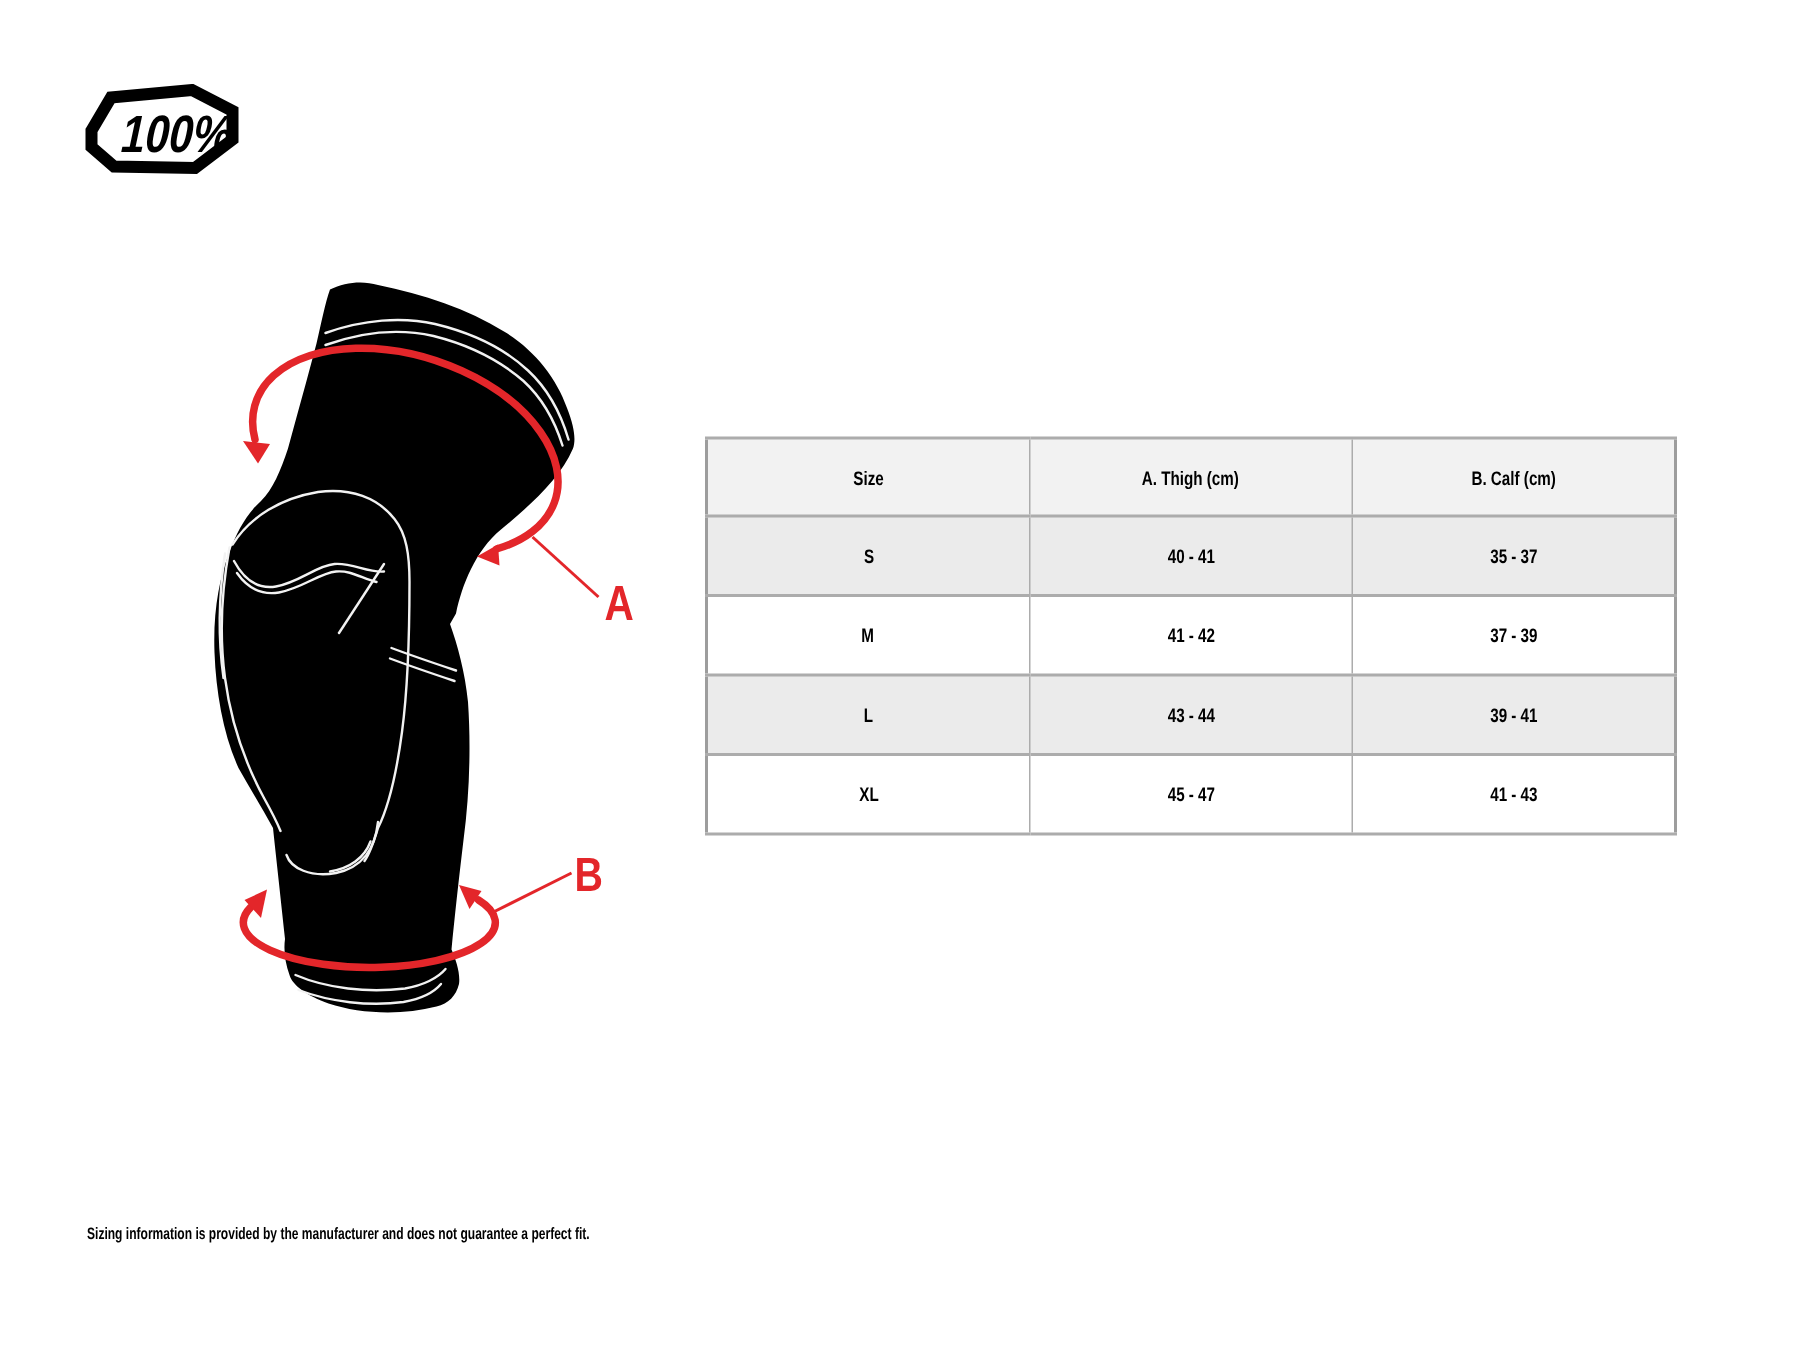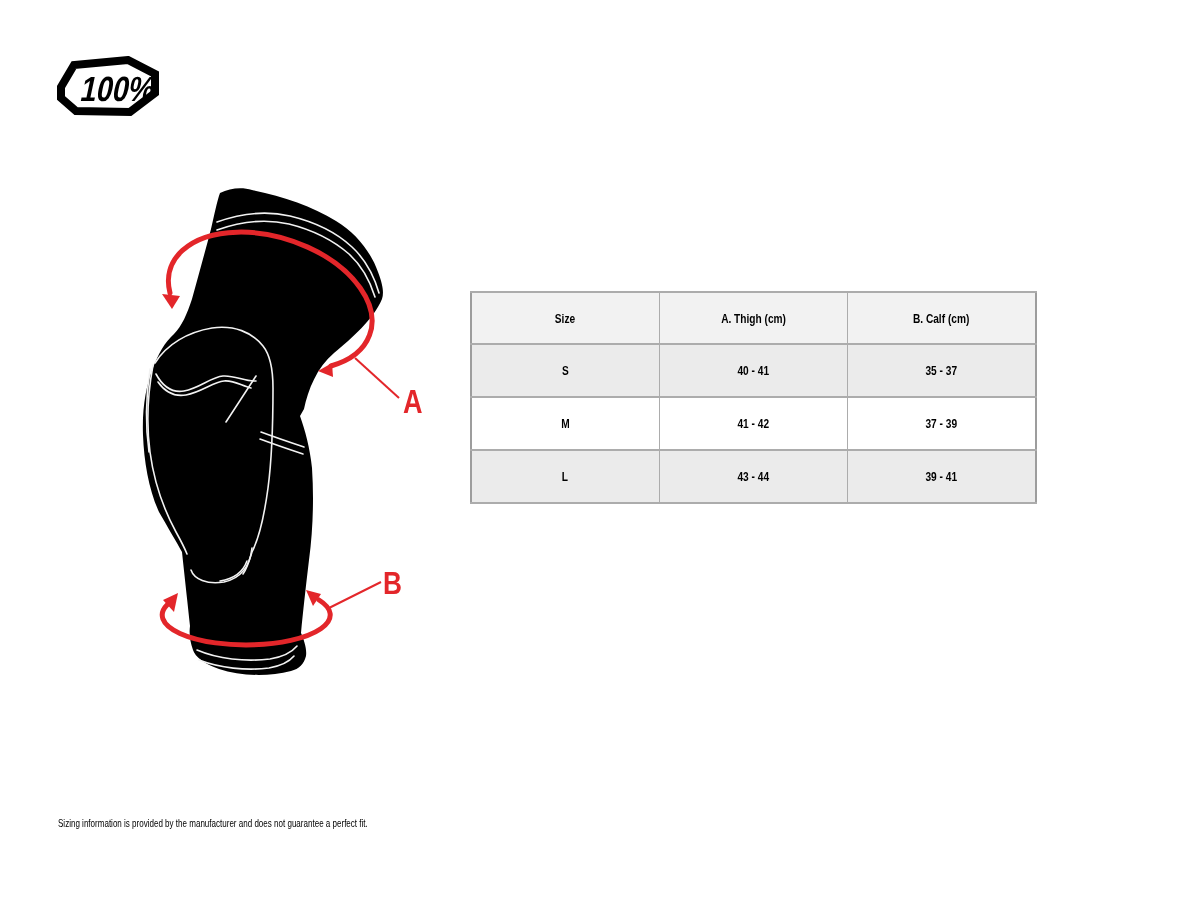--- a/index.html
+++ b/index.html
@@ -24,37 +24,37 @@
 
   
   .title{
     position:absolute;left:470px;top:250px;margin:0;
     font-size:22px;font-weight:bold;white-space:nowrap;line-height:24px;
   }
   .cond-l{display:inline-block;transform:scaleX(.74);transform-origin:0 50%;white-space:nowrap;}
 
   
   .size-table{
-    position:absolute;left:470px;top:291px;width:567px;
+    position:absolute;left:470px;top:291px;width:648px;
     border-collapse:collapse;table-layout:fixed;
     border:2px solid #9d9d9d;
   }
   .size-table th,.size-table td{
     border:2px solid #acacac;border-left-width:1px;border-right-width:1px;
     text-align:center;vertical-align:middle;
     font-size:13px;font-weight:bold;padding:0;
   }
   .size-table thead tr{height:52px;background:#f2f2f2;}
   .size-table tbody tr{height:53px;}
   .size-table tbody tr.alt{background:#ebebeb;}
   .size-table tbody tr.plain{background:#ffffff;}
   .cond{display:inline-block;transform:scaleX(.78);transform-origin:50% 50%;white-space:nowrap;}
 
   
-  .footnote{position:absolute;left:58px;top:817px;font-size:11px;font-weight:normal;line-height:13px;}
+  .footnote{position:absolute;left:58px;top:817px;font-size:11px;font-weight:bold;line-height:13px;}
 </style>
 </head>
 <body>
 
 <div class="canvas">
 
   <svg class="logo" viewBox="0 0 106 64" aria-hidden="true">
     <polygon points="5,31 18,9 72,4 99,18 99,37 74,56 20,55 5,42" fill="#ffffff" stroke="#000000" stroke-width="8" stroke-linejoin="miter"></polygon>
     <text transform="translate(23,45) skewX(-12) scale(0.82,1)">100%</text>
   </svg>
@@ -139,20 +139,25 @@
       <tr class="plain">
         <td><span class="cond">M</span></td>
         <td><span class="cond">41 - 42</span></td>
         <td><span class="cond">37 - 39</span></td>
       </tr>
       <tr class="alt">
         <td><span class="cond">L</span></td>
         <td><span class="cond">43 - 44</span></td>
         <td><span class="cond">39 - 41</span></td>
       </tr>
+      <tr class="plain">
+        <td><span class="cond">XL</span></td>
+        <td><span class="cond">45 - 47</span></td>
+        <td><span class="cond">41 - 43</span></td>
+      </tr>
     </tbody>
   </table>
 
   <div class="footnote">
     <div><span class="cond-l" style="transform:scaleX(.73);">Sizing information is provided by the manufacturer and does not guarantee a perfect fit.</span></div>
   </div>
 
 </div>
 
 </body></html>

